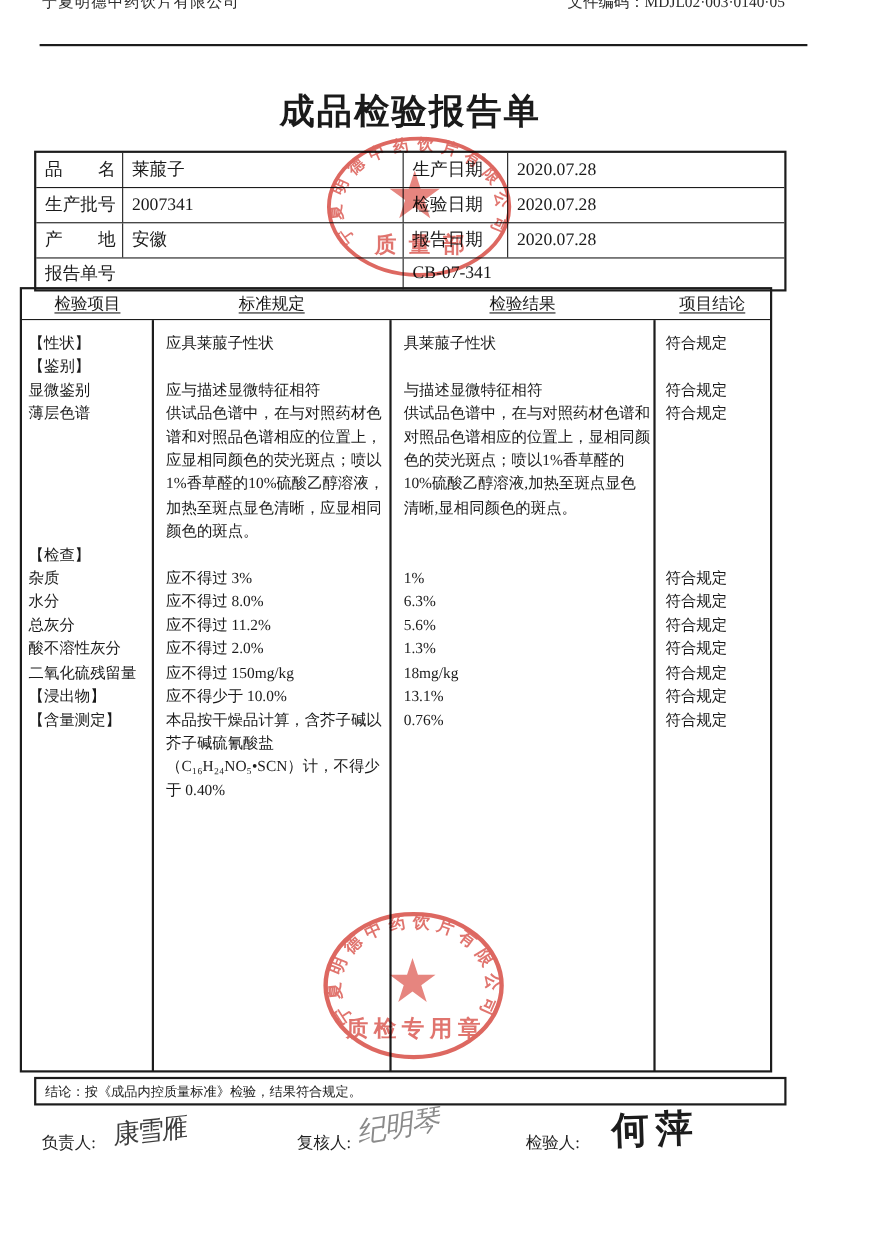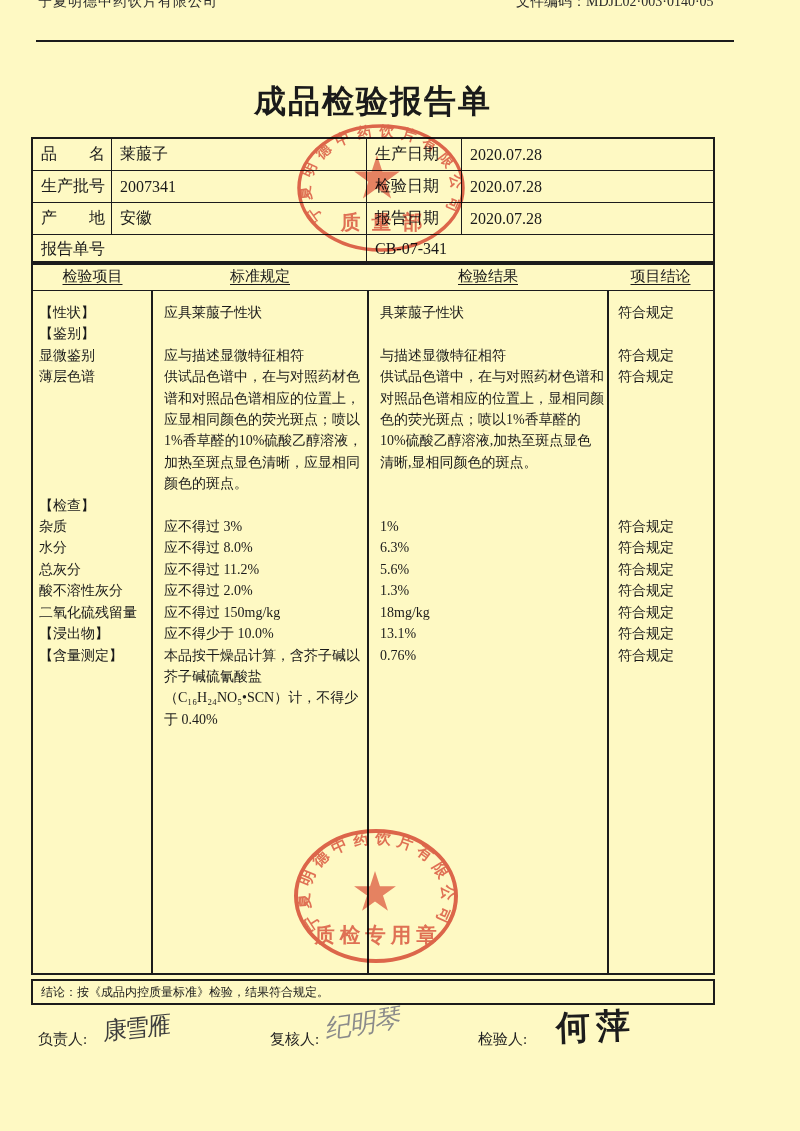--- a/index.html
+++ b/index.html
@@ -1,37 +1,37 @@
 <!DOCTYPE html>
 <html><head>
 <meta charset="utf-8">
 <style>
   html,body{margin:0;padding:0;background:#888;}
   .page{
-    position:relative;width:800px;height:1131px;background:#fef9c3;
+    position:relative;width:800px;height:1131px;background:#ffffff;
     margin:0 auto;overflow:hidden;
     font-family:"Liberation Serif","DejaVu Serif",serif;color:#1a1a1a;
   }
   
   .header-clip{position:absolute;top:0;left:0;width:800px;height:40px;overflow:hidden;}
   .hdr-company{position:absolute;top:-7px;left:38px;font-size:14px;color:#2b2b2b;letter-spacing:1px;white-space:nowrap;}
   .hdr-doccode{position:absolute;top:-7px;left:516px;font-size:14px;color:#2b2b2b;white-space:nowrap;}
   .header-rule{position:absolute;top:40px;left:36px;width:698px;height:2px;background:#1c1c1c;}
   
   .title{position:absolute;top:80px;left:31px;width:684px;margin:0;text-align:center;
     font-size:32px;font-weight:bold;letter-spacing:2px;}
   
   .info-table{position:absolute;top:137px;left:31px;width:684px;border:2px solid #1c1c1c;box-sizing:border-box;font-size:16px;}
   .irow{display:grid;grid-template-columns:79px 255px 95px auto;height:31px;border-bottom:1.5px solid #1c1c1c;}
   .irow:last-child{border-bottom:none;}
   .irow-report{display:grid;grid-template-columns:334px auto;height:28px;}
   .icell{display:flex;align-items:center;padding-left:8px;box-sizing:border-box;white-space:nowrap;}
   .b-r{border-right:1.5px solid #1c1c1c;}
   
-  .main-table{position:absolute;top:261px;left:31px;width:684px;height:732px;box-sizing:border-box;}
+  .main-table{position:absolute;top:261px;left:18px;width:684px;height:732px;box-sizing:border-box;}
   .mt-grid{position:absolute;top:0;left:0;width:684px;height:714px;border:2px solid #1c1c1c;box-sizing:border-box;}
   .mt-header{display:grid;grid-template-columns:119px 216px 240px auto;height:27px;border-bottom:1.5px solid #1c1c1c;font-size:15px;}
   .mt-header span{display:flex;align-items:center;justify-content:center;text-decoration:underline;text-underline-offset:3px;}
   .mt-body{position:relative;height:683px;box-sizing:border-box;padding-top:11px;font-size:14px;overflow:hidden;}
   .vline{position:absolute;top:0;bottom:0;width:1.5px;background:#1c1c1c;}
   .vl1{left:118px;} .vl2{left:334px;} .vl3{left:574px;}
   .mrow{display:grid;grid-template-columns:119px 216px 240px auto;}
   .mrow > div{line-height:21.4px;min-height:21.4px;box-sizing:border-box;}
   .c-item{padding-left:6px;}
   .c-standard{padding-left:12px;padding-right:3px;}

